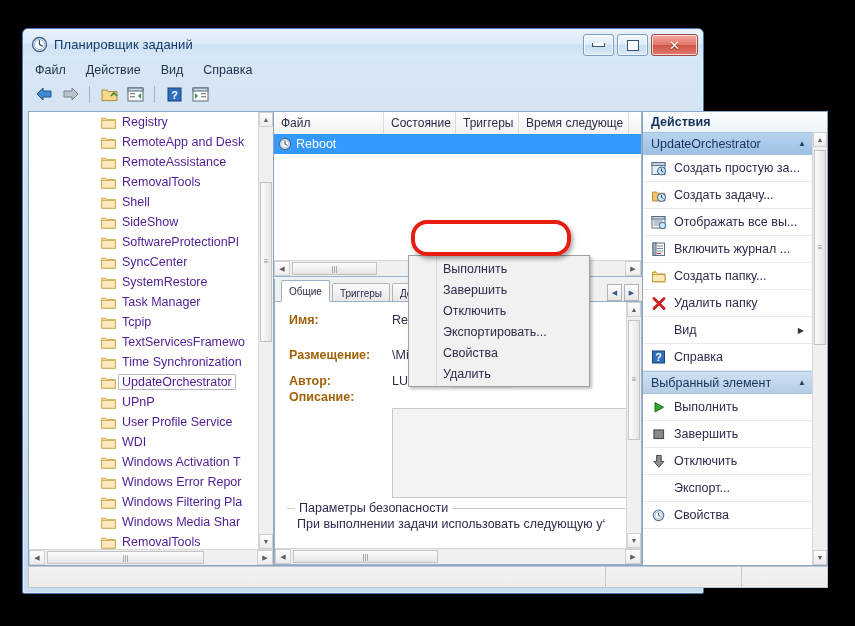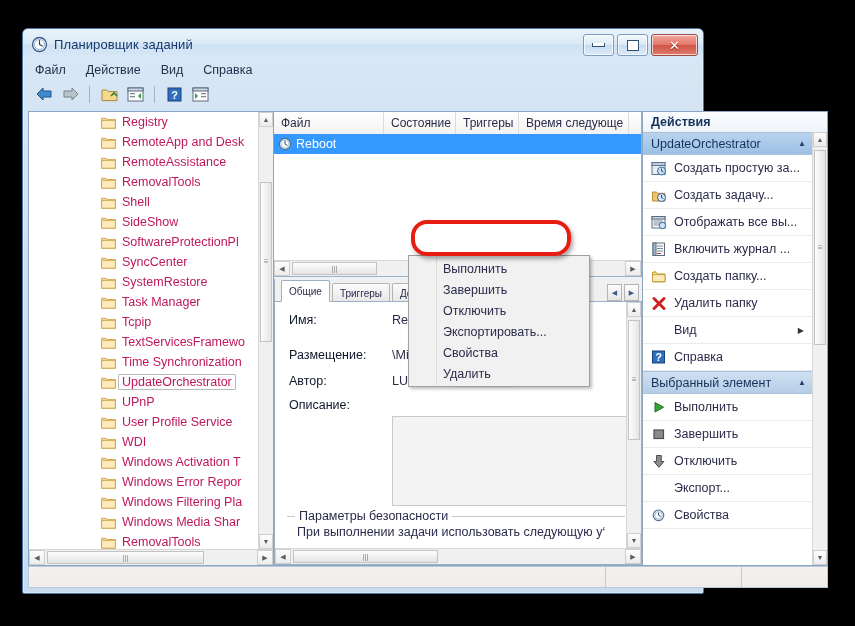--- a/index.html
+++ b/index.html
@@ -60,21 +60,21 @@
     display:flex;
   }
   
   #tree{
     width:245px;border-right:1px solid #8aa6c2;box-sizing:border-box;
     background:#fff;position:relative;overflow:hidden;
   }
   #tree-inner{position:absolute;left:0;top:0;right:15px;bottom:16px;overflow:hidden;}
   .tnode{
     height:20px;display:flex;align-items:center;padding-left:72px;
-    font-size:12.5px;color:#be185d;white-space:nowrap;
+    font-size:12.5px;color:#4c1d95;white-space:nowrap;
   }
   .tnode .fico{
     width:15px;height:13px;margin-right:6px;flex:none;position:relative;
   }
   .tnode.sel{}
   .tnode.sel .lbl{
     background:#fdfdfd;border:1px solid #b9b9b9;
     padding:0 3px;margin:-1px -4px;border-radius:1px;
     box-shadow:0 0 0 1px #fff inset;
   }
@@ -162,21 +162,21 @@
     width:15px;height:17px;
     background:linear-gradient(to bottom,#fdfdfd,#e6e6e6);
     border:1px solid #b4b4b4;box-sizing:border-box;
     display:flex;align-items:center;justify-content:center;font-size:7px;color:#3a5a87;
   }
   #tabbody{
     position:absolute;left:0;right:0;top:22px;bottom:0;background:#fff;
     border:1px solid #9ab0c6;border-left:none;box-sizing:border-box;overflow:hidden;
   }
   .frow{display:flex;align-items:flex-start;padding:0 0 0 14px;margin-top:9px;}
-  .flabel{width:103px;font-size:12.5px;color:#0f172a;flex:none;padding-top:2px;}
+  .flabel{width:103px;font-size:12.5px;color:#a16207;flex:none;padding-top:2px;font-weight:bold;}
   .fvalue{font-size:12.5px;color:#2b2b4b;flex:1;padding-top:2px;white-space:nowrap;overflow:hidden;}
   .redact{display:inline-block;width:62px;height:11px;background:#e3d7d9;border-radius:2px;
     filter:blur(1.2px);vertical-align:middle;margin-left:1px;}
   #descbox{
     margin:4px 14px 0 117px;height:88px;border:1px solid #c9c9c9;background:#f3f3f3;
   }
   .groupbox{
     margin:10px 16px 0 12px;border-top:1px solid #c6c6c6;position:relative;padding-top:8px;
   }
   .groupbox .gtitle{
@@ -544,21 +544,21 @@
             <span class="fvalue">Reboot</span>
           </div>
           <div class="frow" style="margin-top:19px;">
             <span class="flabel">Размещение:</span>
             <span class="fvalue">\Microsoft\Windows\UpdateOrches</span>
           </div>
           <div class="frow" style="margin-top:10px;">
             <span class="flabel">Автор:</span>
             <span class="fvalue"><span>LUMPICS\</span><span class="redact"></span></span>
           </div>
-          <div class="frow" style="margin-top:8px;">
+          <div class="frow" style="margin-top:0;">
             <span class="flabel">Описание:</span>
           </div>
           <div id="descbox"></div>
 
           <div class="groupbox">
             <span class="gtitle">Параметры безопасности</span>
             <div class="gline">При выполнении задачи использовать следующую у‘</div>
           </div>
 
           <div class="vscroll" style="bottom:16px;">

